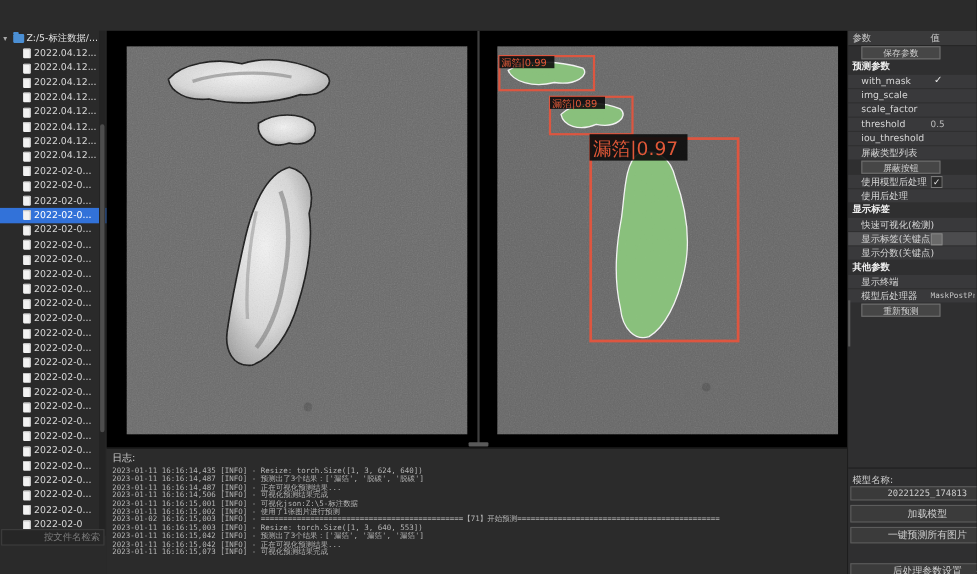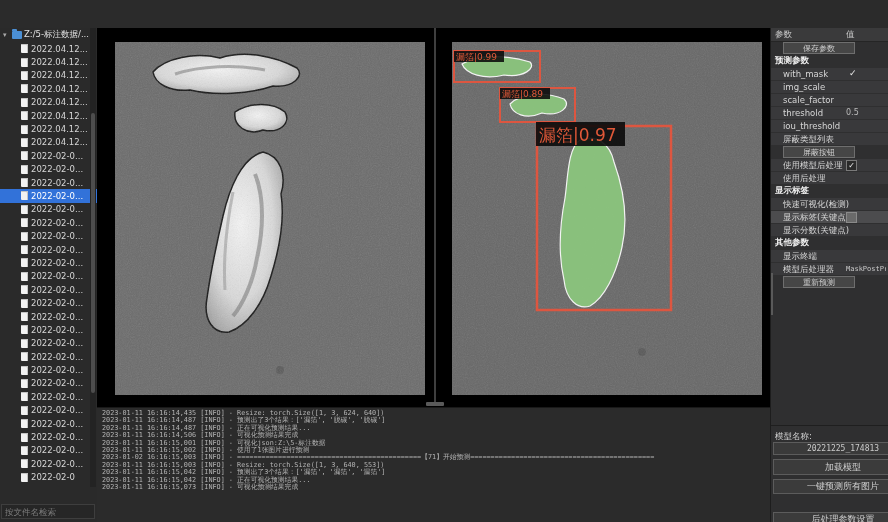--- a/index.html
+++ b/index.html
@@ -25,23 +25,23 @@
   .folder-icon:before{content:"";position:absolute;left:0;top:-2px;width:5px;height:2px;background:#4b8fd4;border-radius:1px 1px 0 0;}
   .tree-root .tlabel{font-size:8.5px;color:#e2e2e2;white-space:nowrap;overflow:hidden;}
   .tree-item{height:13.4px;display:flex;align-items:center;gap:3px;padding-left:21px;box-sizing:border-box;}
   .tree-item .ficon{width:7px;height:9px;background:#f2f2f2;border-radius:1px;flex:none;
                     box-shadow:inset -1px 1px 0 #c4c4c4;}
   .tree-item .tlabel{font-size:8.5px;color:#d6d6d6;white-space:nowrap;}
   .tree-item.selected{background:#3272d9;}
   .tree-item.selected .tlabel{color:#fff;}
   .tree-scroll{position:absolute;right:1px;top:0;width:6px;height:459px;background:#232323;}
   .tree-scroll .thumb{position:absolute;left:1px;top:85px;width:4px;height:280px;background:#4d4d4d;border-radius:2px;}
-  .search-box{position:absolute;left:1px;top:476px;width:94px;height:15px;background:#262626;
+  .search-box{position:absolute;left:1px;top:453px;width:94px;height:15px;background:#262626;
               border:1px solid #3e3e3e;color:#9a9a9a;font-size:8.5px;padding:0 3px;box-sizing:border-box;
-              font-family:"DejaVu Sans","Liberation Sans",sans-serif;}
+              font-family:"DejaVu Sans","Liberation Sans",sans-serif;text-align:right;}
   .search-box::placeholder{color:#7c7c7c;}
 
   
   .main-black{position:absolute;left:97px;top:28px;width:673px;height:379px;background:#000;}
   .img-left{position:absolute;left:18px;top:14px;}
   .img-right{position:absolute;left:355px;top:14px;}
   .img-divider{position:absolute;left:337px;top:0;width:2px;height:376px;background:#3f3f3f;}
   .img-divider-handle{position:absolute;left:329px;top:374px;width:18px;height:4px;background:#5a5a5a;border-radius:1px;}
 
   
@@ -313,20 +313,21 @@
       <g>
         <path d="M128,98 C145,92 158,102 162,120 C172,148 176,178 170,205 C164,233 152,256 138,264 C126,268 114,258 112,238 C106,212 108,182 113,156 C116,134 116,106 128,98 Z" fill="#8cc87e" fill-opacity="0.92" stroke="#f2f2f2" stroke-width="1.2"></path>
         <rect x="85" y="84" width="134" height="184" fill="none" stroke="#dd5640" stroke-width="2.5"></rect>
         <rect x="84" y="80" width="89" height="24" fill="#0a0a0a" fill-opacity="0.9"></rect>
         <text x="87" y="99" font-size="17" fill="#e05838" font-family="DejaVu Sans, Liberation Sans, sans-serif">漏箔|0.97</text>
       </g>
     </svg>
   </div>
 
   <div class="log">
+    <div class="log-title">日志:</div>
     <div>
         <div class="log-line">2023-01-11 16:16:14,435 [INFO] - Resize: torch.Size([1, 3, 624, 640])</div>
         <div class="log-line">2023-01-11 16:16:14,487 [INFO] - 预测出了3个结果：['漏箔', '脱碳', '脱碳']</div>
         <div class="log-line">2023-01-11 16:16:14,487 [INFO] - 正在可视化预测结果...</div>
         <div class="log-line">2023-01-11 16:16:14,506 [INFO] - 可视化预测结果完成</div>
         <div class="log-line">2023-01-11 16:16:15,001 [INFO] - 可视化json:Z:\5-标注数据</div>
         <div class="log-line">2023-01-11 16:16:15,002 [INFO] - 使用了1张图片进行预测</div>
         <div class="log-line">2023-01-02 16:16:15,003 [INFO] - =============================================【71】开始预测=============================================</div>
         <div class="log-line">2023-01-11 16:16:15,003 [INFO] - Resize: torch.Size([1, 3, 640, 553])</div>
         <div class="log-line">2023-01-11 16:16:15,042 [INFO] - 预测出了3个结果：['漏箔', '漏箔', '漏箔']</div>

